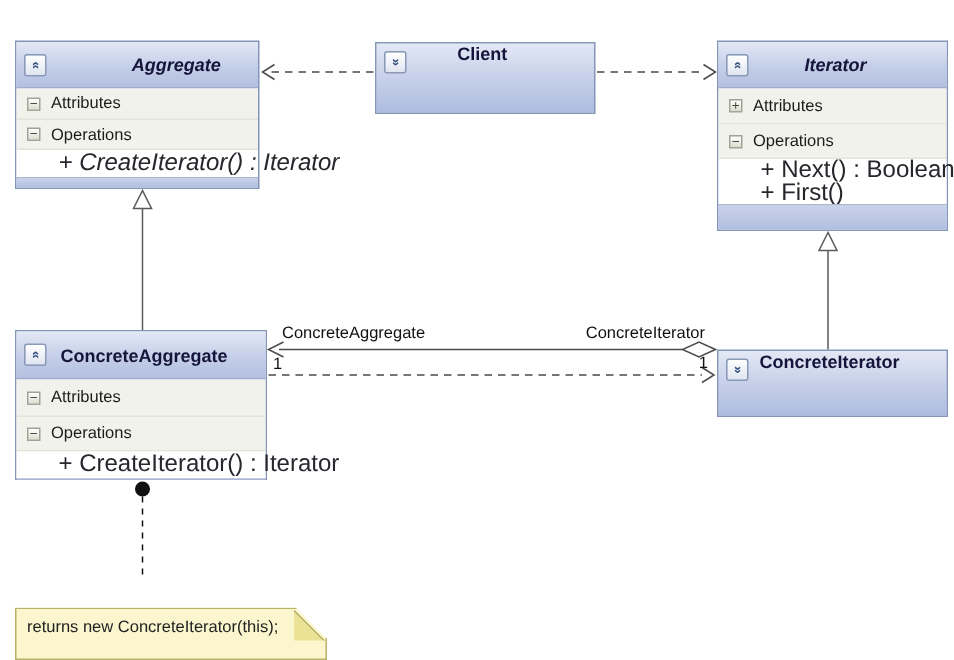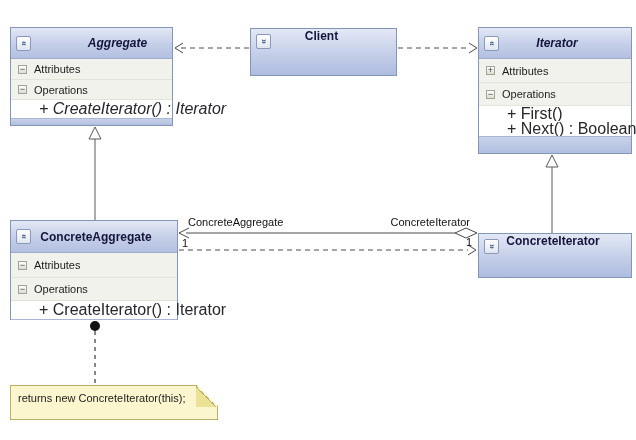--- a/index.html
+++ b/index.html
@@ -34,21 +34,21 @@
   .row-label{white-space:nowrap;}
   .cls-member{display:flex;align-items:center;flex:0 0 auto;background:#fff;
               font-size:16px;color:#26262c;padding-left:28px;white-space:nowrap;}
   .cls-footer{flex:1 1 auto;background:linear-gradient(180deg,#c9d2ea,#b1bedf);
               border-top:1px solid #aab6d4;}
 
   
   .edge-label{position:absolute;z-index:3;font-size:11px;color:#111;white-space:nowrap;}
 
   
-  .note{position:absolute;left:10px;top:385px;width:208px;height:35px;z-index:3;
+  .note{position:absolute;left:10px;top:405px;width:208px;height:35px;z-index:3;
         box-sizing:border-box;background:#fbf6ce;border:1px solid #b9b169;
         clip-path:polygon(0 0,calc(100% - 21px) 0,100% 21px,100% 100%,0 100%);
         font-size:11px;color:#222;padding:6px 6px 0 7px;}
   .note::after{content:"";position:absolute;top:0;right:0;width:21px;height:21px;
         background:linear-gradient(to top right,
                    #ece295 0 calc(50% - 1px),
                    #b9b169 calc(50% - 1px) calc(50% + 0px),
                    rgba(0,0,0,0) calc(50% + 0px));}
   .note-text{white-space:nowrap;}
 </style>
@@ -123,22 +123,22 @@
       <span class="cls-title italic">Iterator</span>
     </div>
     <div class="cls-row" style="height:23px;">
       <span class="expander">+</span>
       <span class="row-label">Attributes</span>
     </div>
     <div class="cls-row" style="height:22px;">
       <span class="expander">−</span>
       <span class="row-label">Operations</span>
     </div>
+    <div class="cls-member" style="height:15px;">+ Next() : Boolean</div>
     <div class="cls-member" style="height:15px;">+ First()</div>
-    <div class="cls-member" style="height:15px;">+ Next() : Boolean</div>
     <div class="cls-footer"></div>
   </div>
 
   <div class="uml-class" style="left:10px;top:220px;width:168px;height:100px;">
     <div class="cls-hdr" style="height:31px;">
       <span class="chev-btn">
           <span class="chev">«</span>
         </span>
       <span class="cls-title">ConcreteAggregate</span>
     </div>

